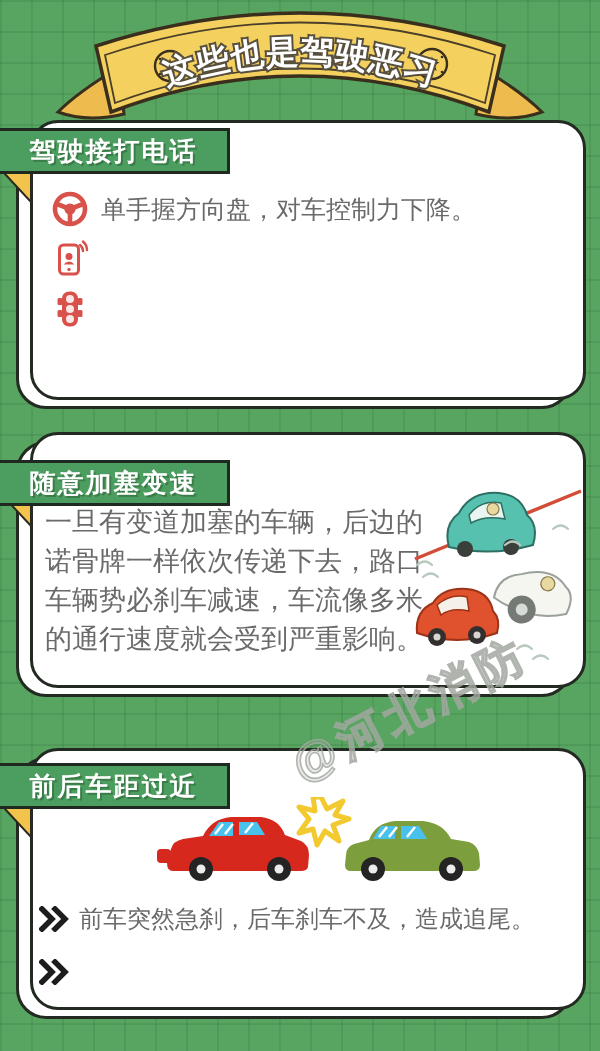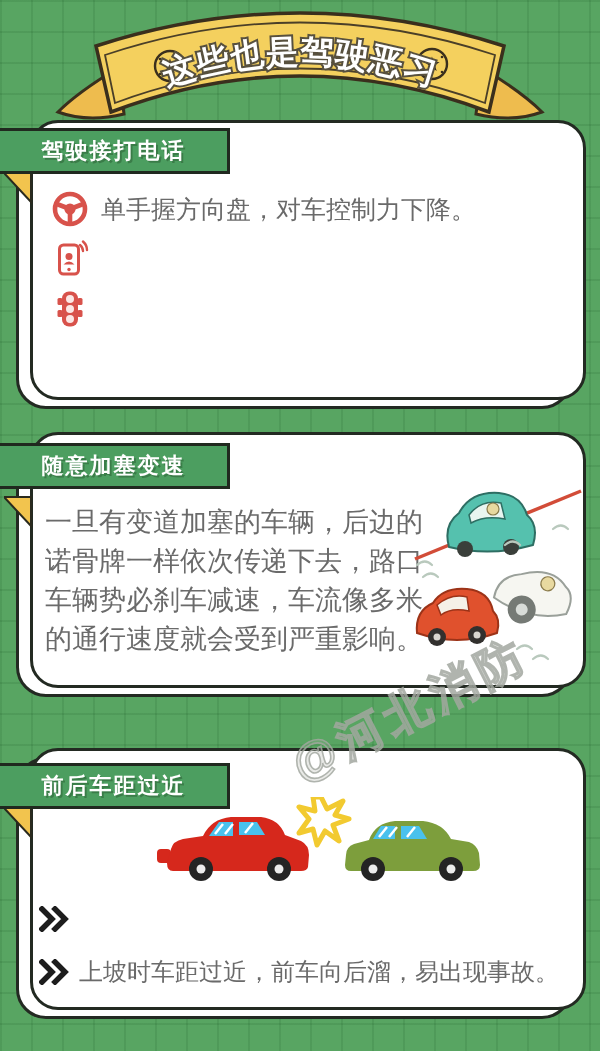--- a/index.html
+++ b/index.html
@@ -19,23 +19,23 @@
   #card2-wrap { top:432px; height:256px;text-decoration:underline; }
   #card3-wrap { top:748px; height:262px; }
   .card-shadow { position:absolute; left:-14px; top:9px; width:100%; height:100%;
     background:#fff; border:3px solid #232a22; border-radius:30px; box-sizing:border-box; }
   .card-body { position:absolute; left:0; top:0; width:100%; height:100%;
     background:#fff; border:3px solid #232a22; border-radius:28px; box-sizing:border-box; }
 
   .tag { position:absolute; left:0; width:230px; height:46px; box-sizing:border-box;
     background:#4c9e60; border:3px solid #20291f; border-left:none; z-index:4;
     display:flex; align-items:center; justify-content:center;
-    color:#fff; font-size:22px; font-weight:bold; letter-spacing:2px;
+    color:#fff; font-size:26px; font-weight:bold; letter-spacing:2px;
     text-shadow:2px 2px 0 rgba(25,60,30,.35); }
-  #tag1 { top:128px; } #tag2 { top:443px; } #tag3 { top:763px;font-family:Liberation Serif, serif; }
+  #tag1 { top:128px; } #tag2 { top:460px; } #tag3 { top:763px;font-family:Liberation Serif, serif; }
   .fold { position:absolute; left:4px; z-index:3; }
   #fold1 { top:172px; } #fold2 { top:496px; } #fold3 { top:807px; }
 
   .rows { position:absolute; left:18px; top:64px; right:6px;
     display:flex; flex-direction:column; gap:6px; }
   .row { display:flex; align-items:center; gap:12px; height:44px; }
   .row-icon { flex:0 0 38px; }
   .row-text { font-size:25px; color:#6a6a6a; white-space:nowrap; }
 
   .para { position:absolute; left:12px; top:68px; width:404px;
@@ -203,26 +203,26 @@
         </g>
         <g transform="translate(150,-2)">
           <polygon points="24,2 30,14 46,6 38,20 52,24 36,30 42,46 28,36 20,50 16,34 2,38 12,24 2,12 18,16 16,2" fill="#ffffff" stroke="#f2ca30" stroke-width="5" stroke-linejoin="round"></polygon>
         </g>
       </svg>
       <div class="rows3">
         <div class="row3">
           <svg class="row-icon" width="30" height="26" viewBox="0 0 30 26">
             <path d="M3,3 L13,13 L3,23 M16,3 L26,13 L16,23" stroke="#1d1d1d" stroke-width="5.5" fill="none" stroke-linecap="square"></path>
           </svg>
+          <span class="row-text">前车突然急刹，后车刹车不及，造成追尾。</span>
         </div>
         <div class="row3">
           <svg class="row-icon" width="30" height="26" viewBox="0 0 30 26">
             <path d="M3,3 L13,13 L3,23 M16,3 L26,13 L16,23" stroke="#1d1d1d" stroke-width="5.5" fill="none" stroke-linecap="square"></path>
           </svg>
-          <span class="row-text">上坡时车距过近，前车向后溜，易出现事故。</span>
         </div>
       </div>
     </div>
   </div>
   <div class="tag" id="tag3">前后车距过近</div>
   <svg class="fold" id="fold3" width="29" height="32" viewBox="0 0 29 32">
     <polygon points="0,1 27,1 27,30" fill="#f2c44e" stroke="#2a2a1e" stroke-width="2"></polygon>
   </svg>
 
   <div id="watermark">@河北消防</div>

